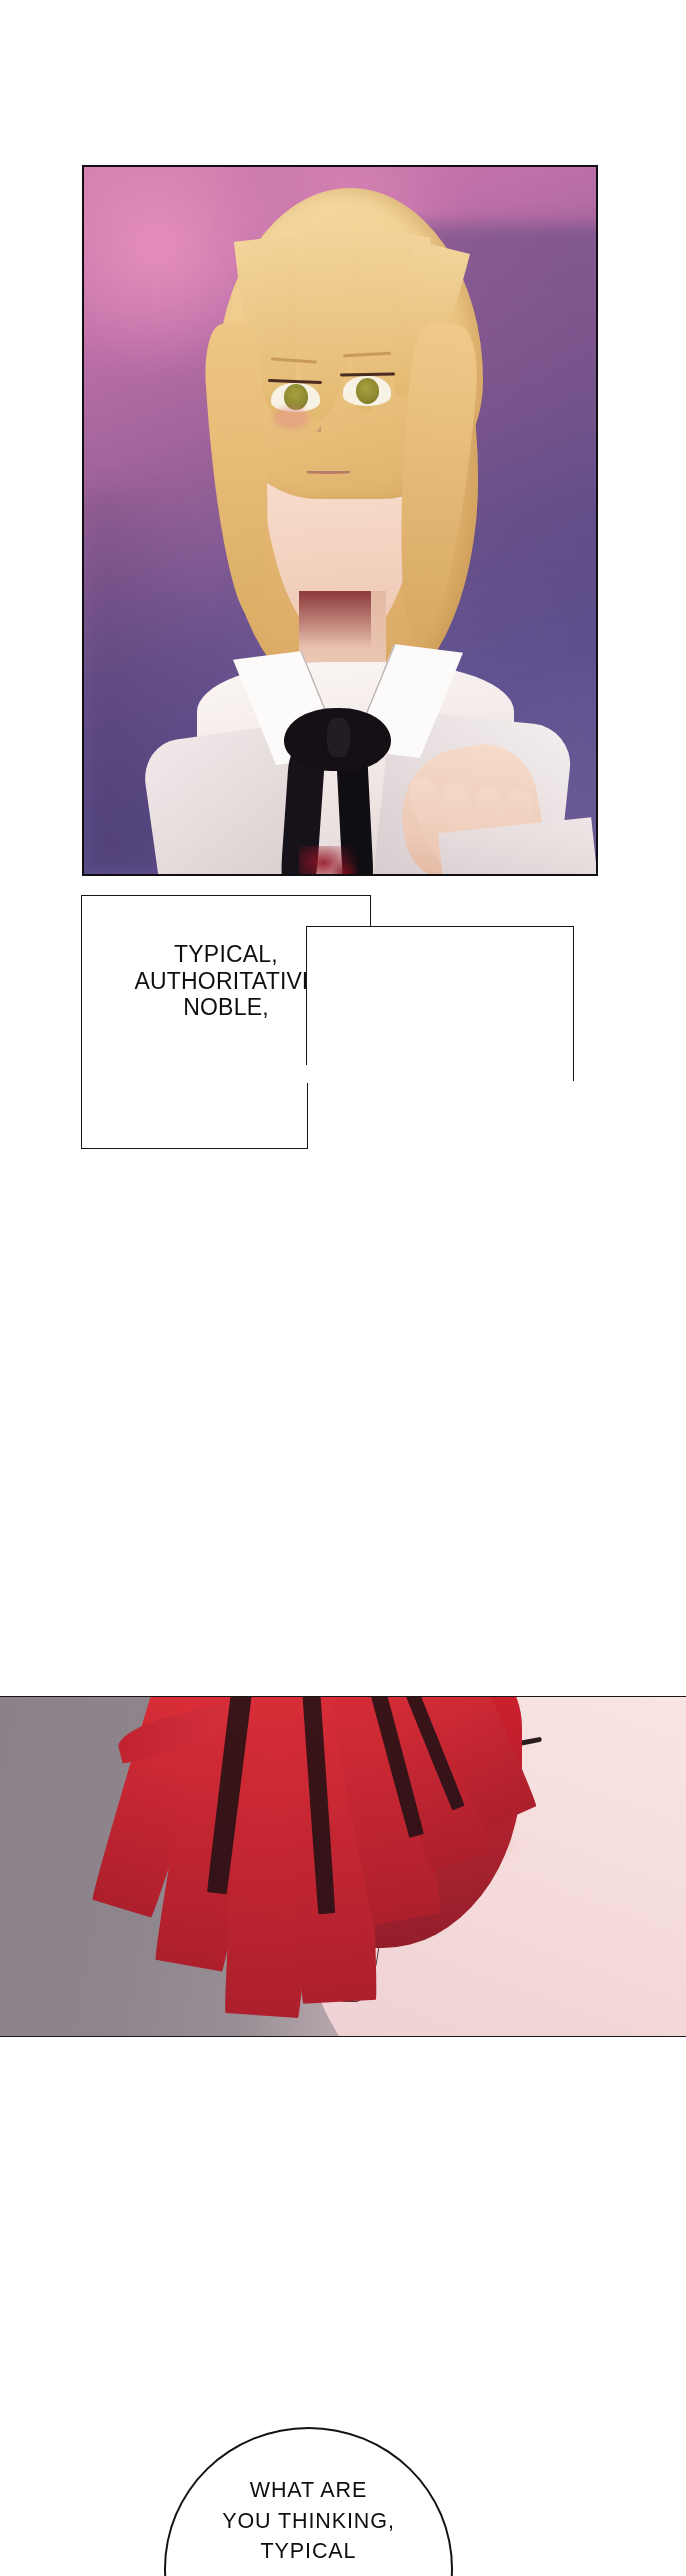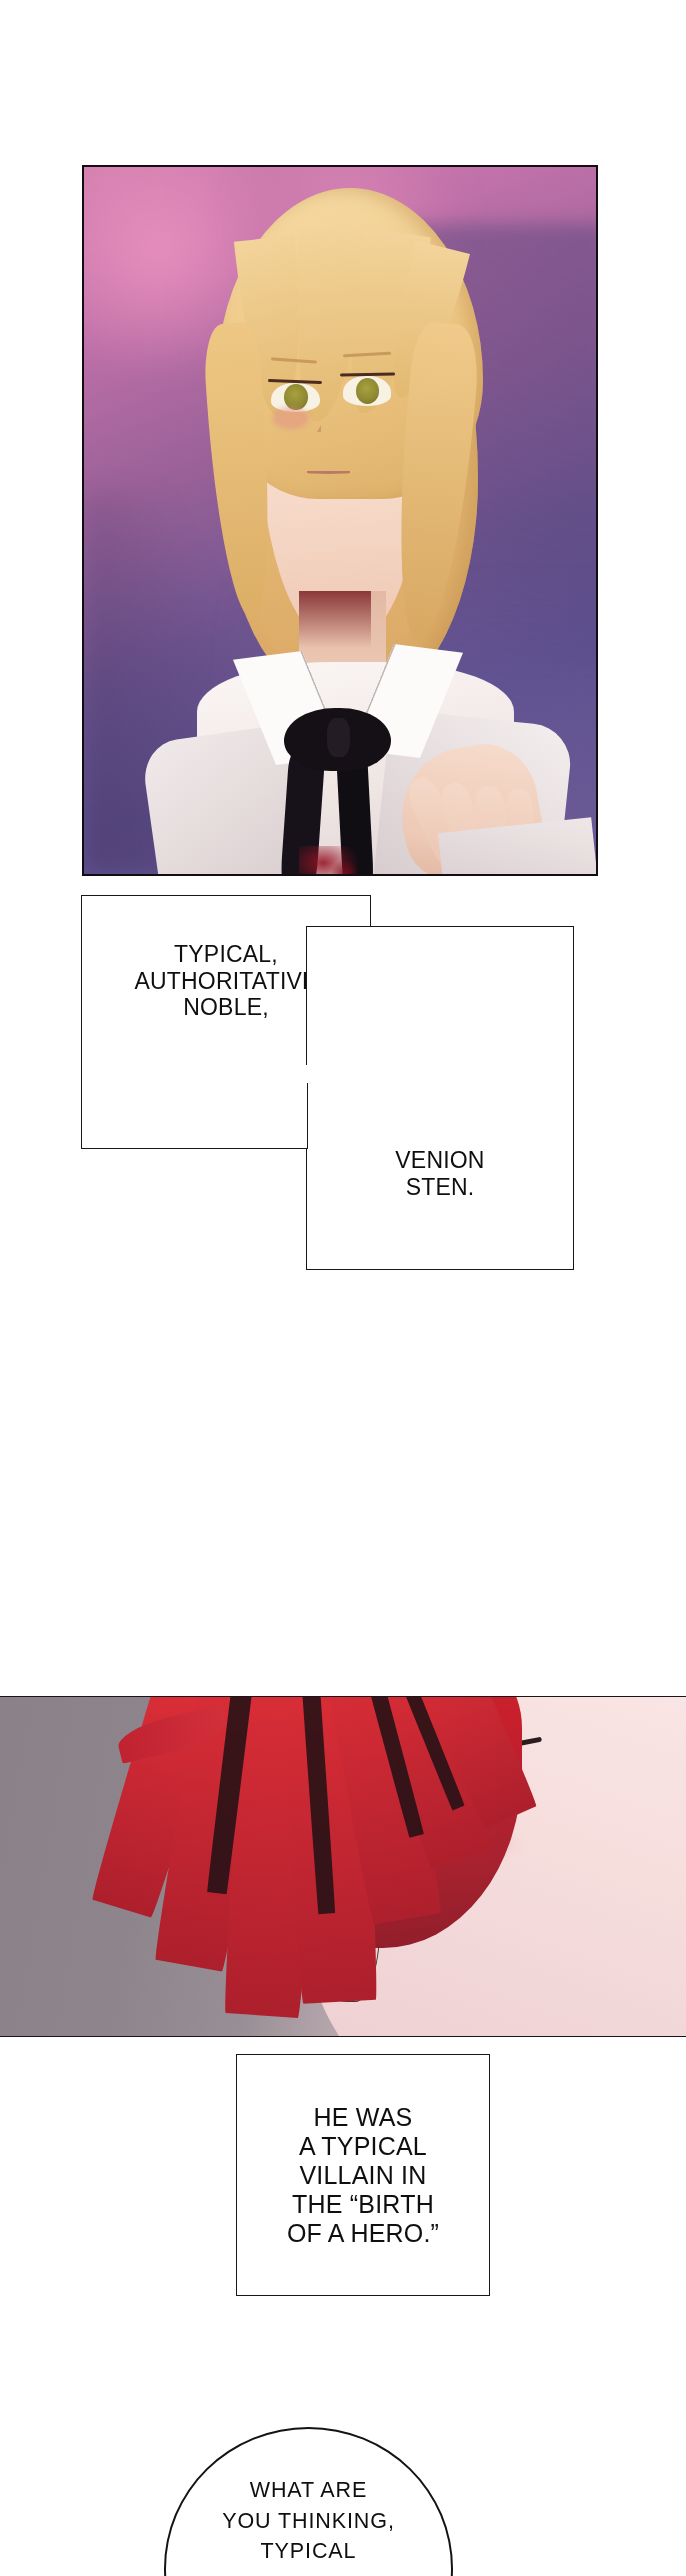--- a/index.html
+++ b/index.html
@@ -583,24 +583,20 @@
   <div class="narrabox" id="narra-box-1">
     <div class="narratext">TYPICAL,
 AUTHORITATIVE
 NOBLE,</div>
   </div>
 
   <div class="narrabox" id="narra-box-1b"></div>
 
   <div class="narrabox" id="narra-box-2"></div>
 
-  <div class="narrabox" id="narra-box-2b">
-    <div class="narratext">VENION
-STEN.</div>
-  </div>
 
   <div class="seam" id="seam-a"></div>
   <div class="seam" id="seam-b"></div>
   <div class="seam" id="seam-c"></div>
 
   <div class="panel-two">
     <div class="p2-face"></div>
     <div class="p2-cheek"></div>
     <div class="p2-ear"></div>
     <div class="p2-ear-inner"></div>
@@ -623,27 +619,20 @@
     <div class="p2-strand s5"></div>
     <div class="p2-strand s6"></div>
     <div class="p2-strand s7"></div>
     <div class="p2-strand-dark d1"></div>
     <div class="p2-strand-dark d2"></div>
     <div class="p2-strand-dark d3"></div>
     <div class="p2-strand-dark d4"></div>
     <div class="p2-wisp"></div>
   </div>
 
-  <div class="narrabox" id="narra-box-3">
-    <div class="narratext">HE WAS
-A TYPICAL
-VILLAIN IN
-THE “BIRTH
-OF A HERO.”</div>
-  </div>
 
   <div class="speech-bubble">
     <div class="bubble-text">WHAT ARE
 YOU THINKING,
 TYPICAL</div>
   </div>
 
 </div>
 
 

